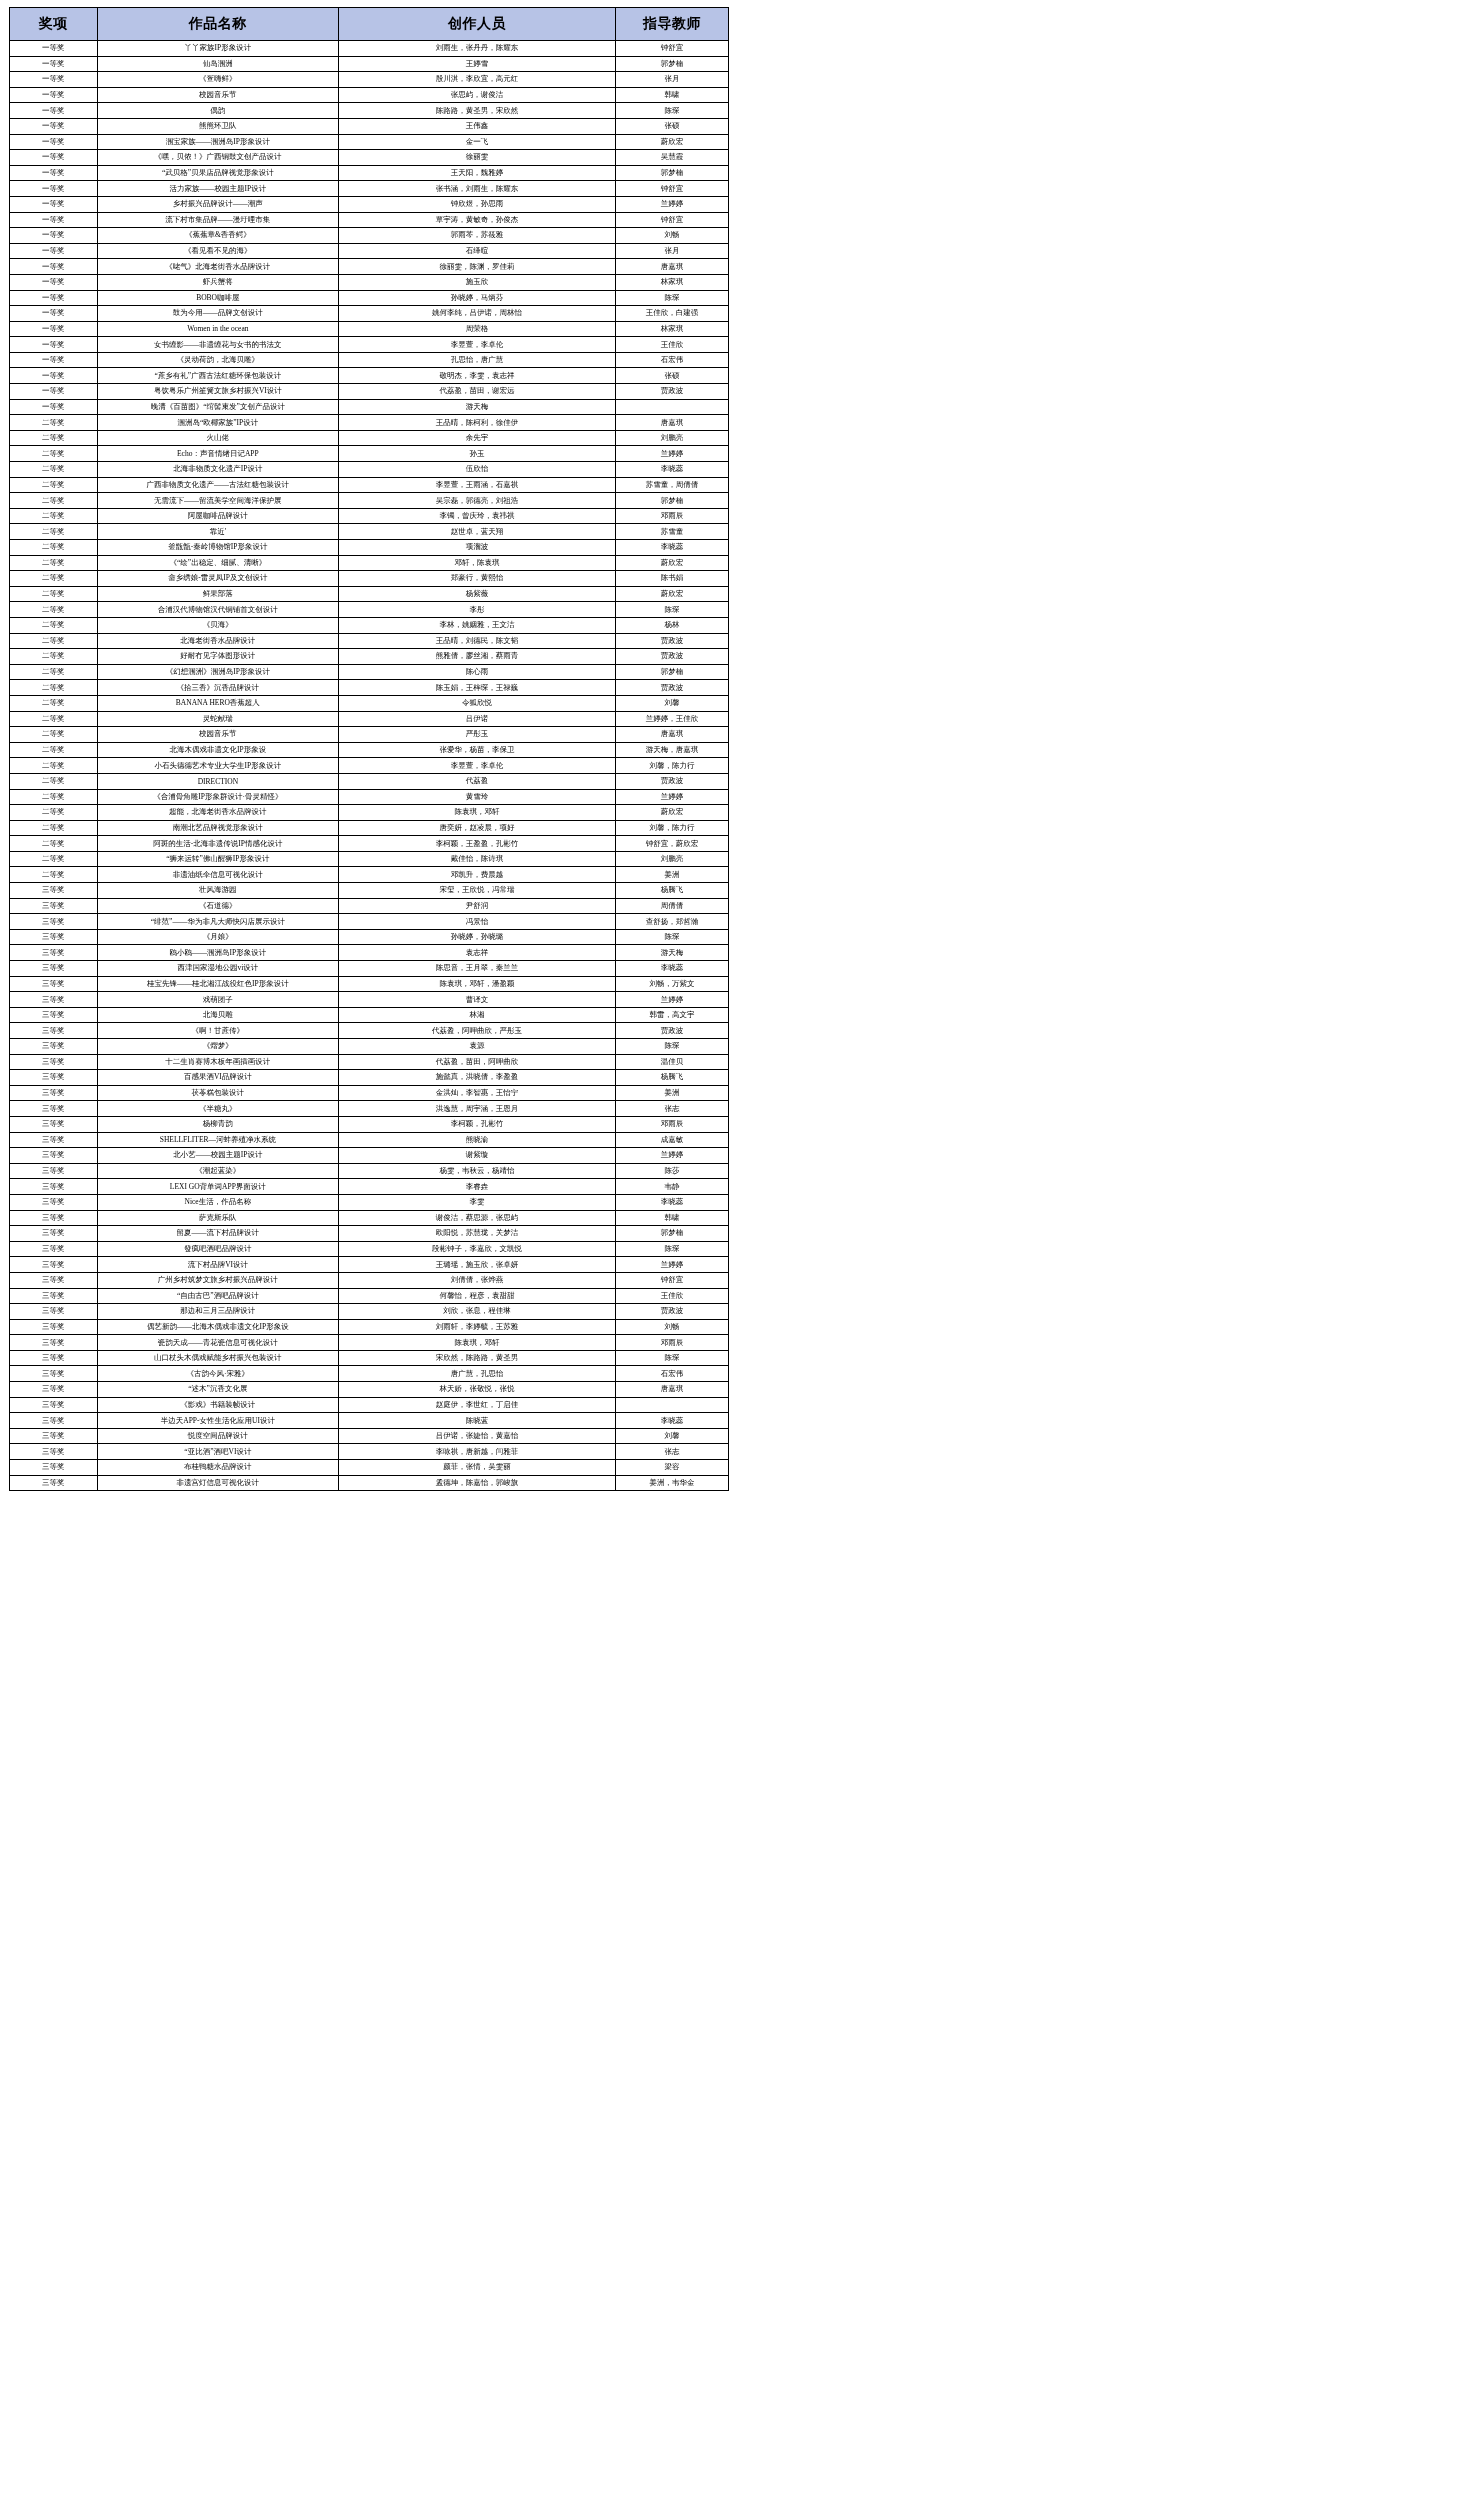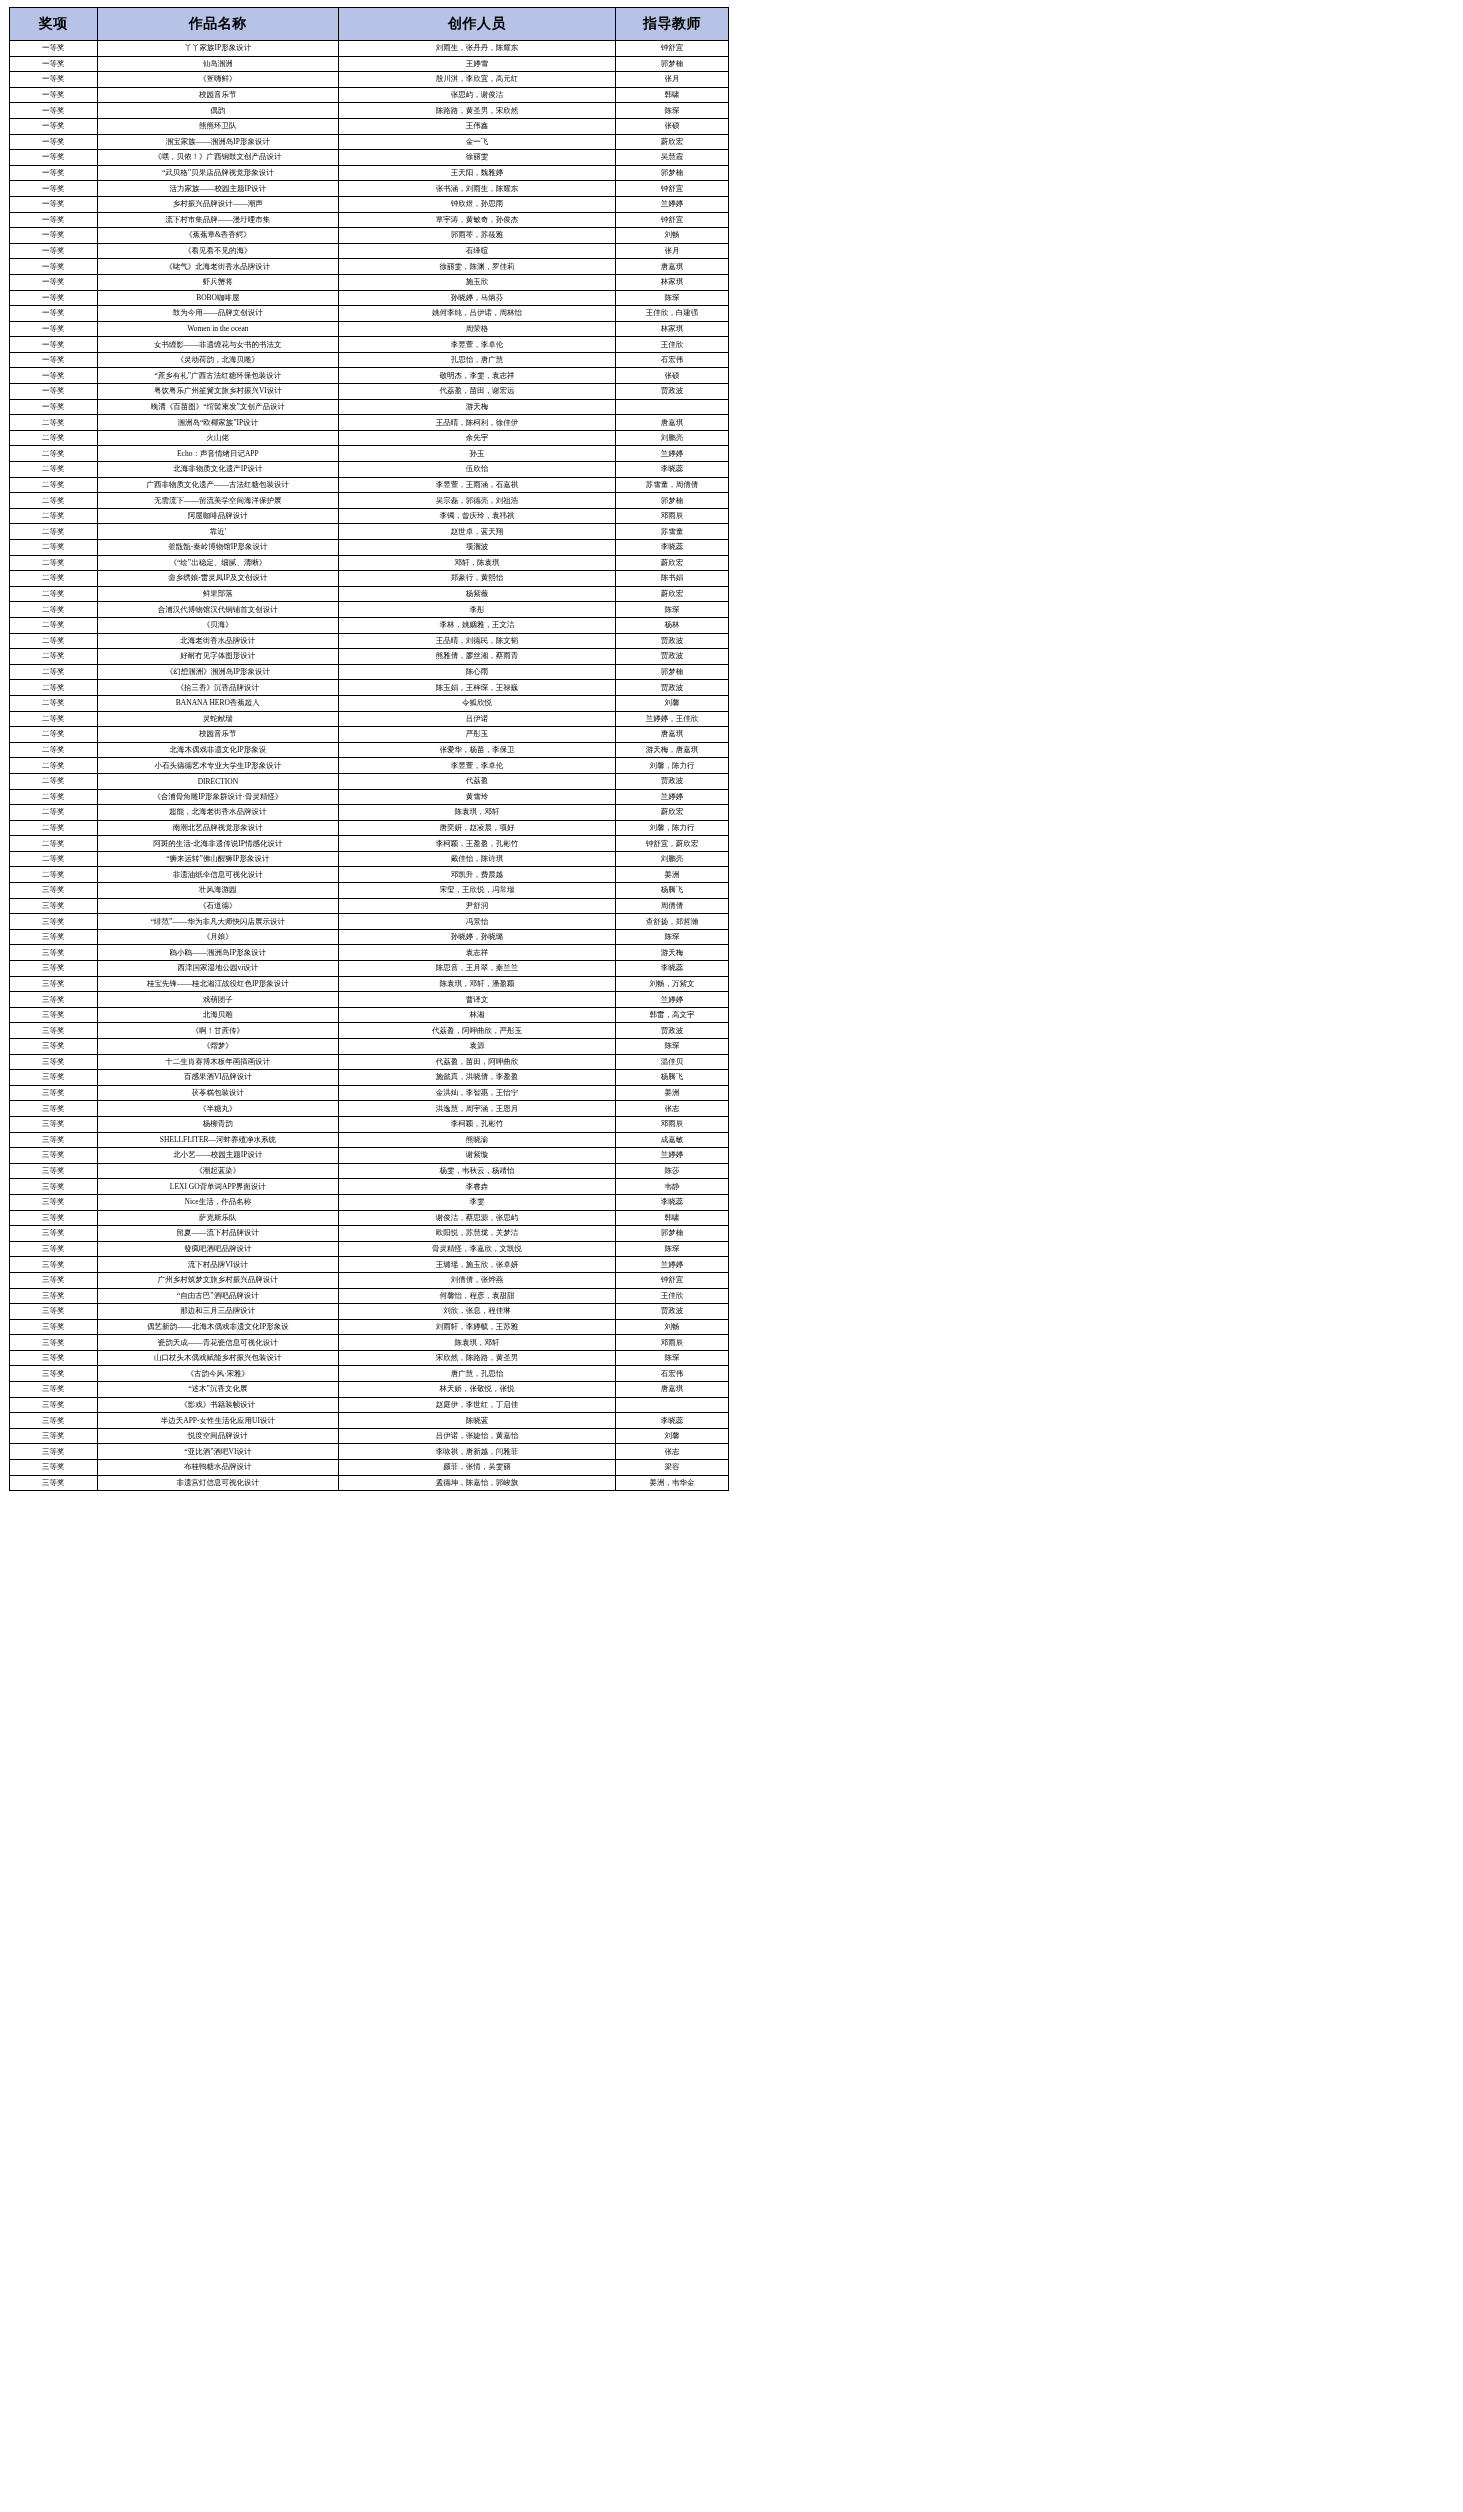--- a/index.html
+++ b/index.html
@@ -527,21 +527,21 @@
         </tr>
         <tr>
           <td>三等奖</td>
           <td>留夏——流下村品牌设计</td>
           <td>欧阳悦，苏慧珑，关梦洁</td>
           <td>郭梦楠</td>
         </tr>
         <tr>
           <td>三等奖</td>
           <td>發疯吧酒吧品牌设计</td>
-          <td>骨灵精怪，李嘉欣，文凯悦</td>
+          <td>段彬钟子，李嘉欣，文凯悦</td>
           <td>陈琛</td>
         </tr>
         <tr>
           <td>三等奖</td>
           <td>流下村品牌VI设计</td>
           <td>王璐瑶，施玉欣，张卓妍</td>
           <td>兰婷婷</td>
         </tr>
         <tr>
           <td>三等奖</td>

